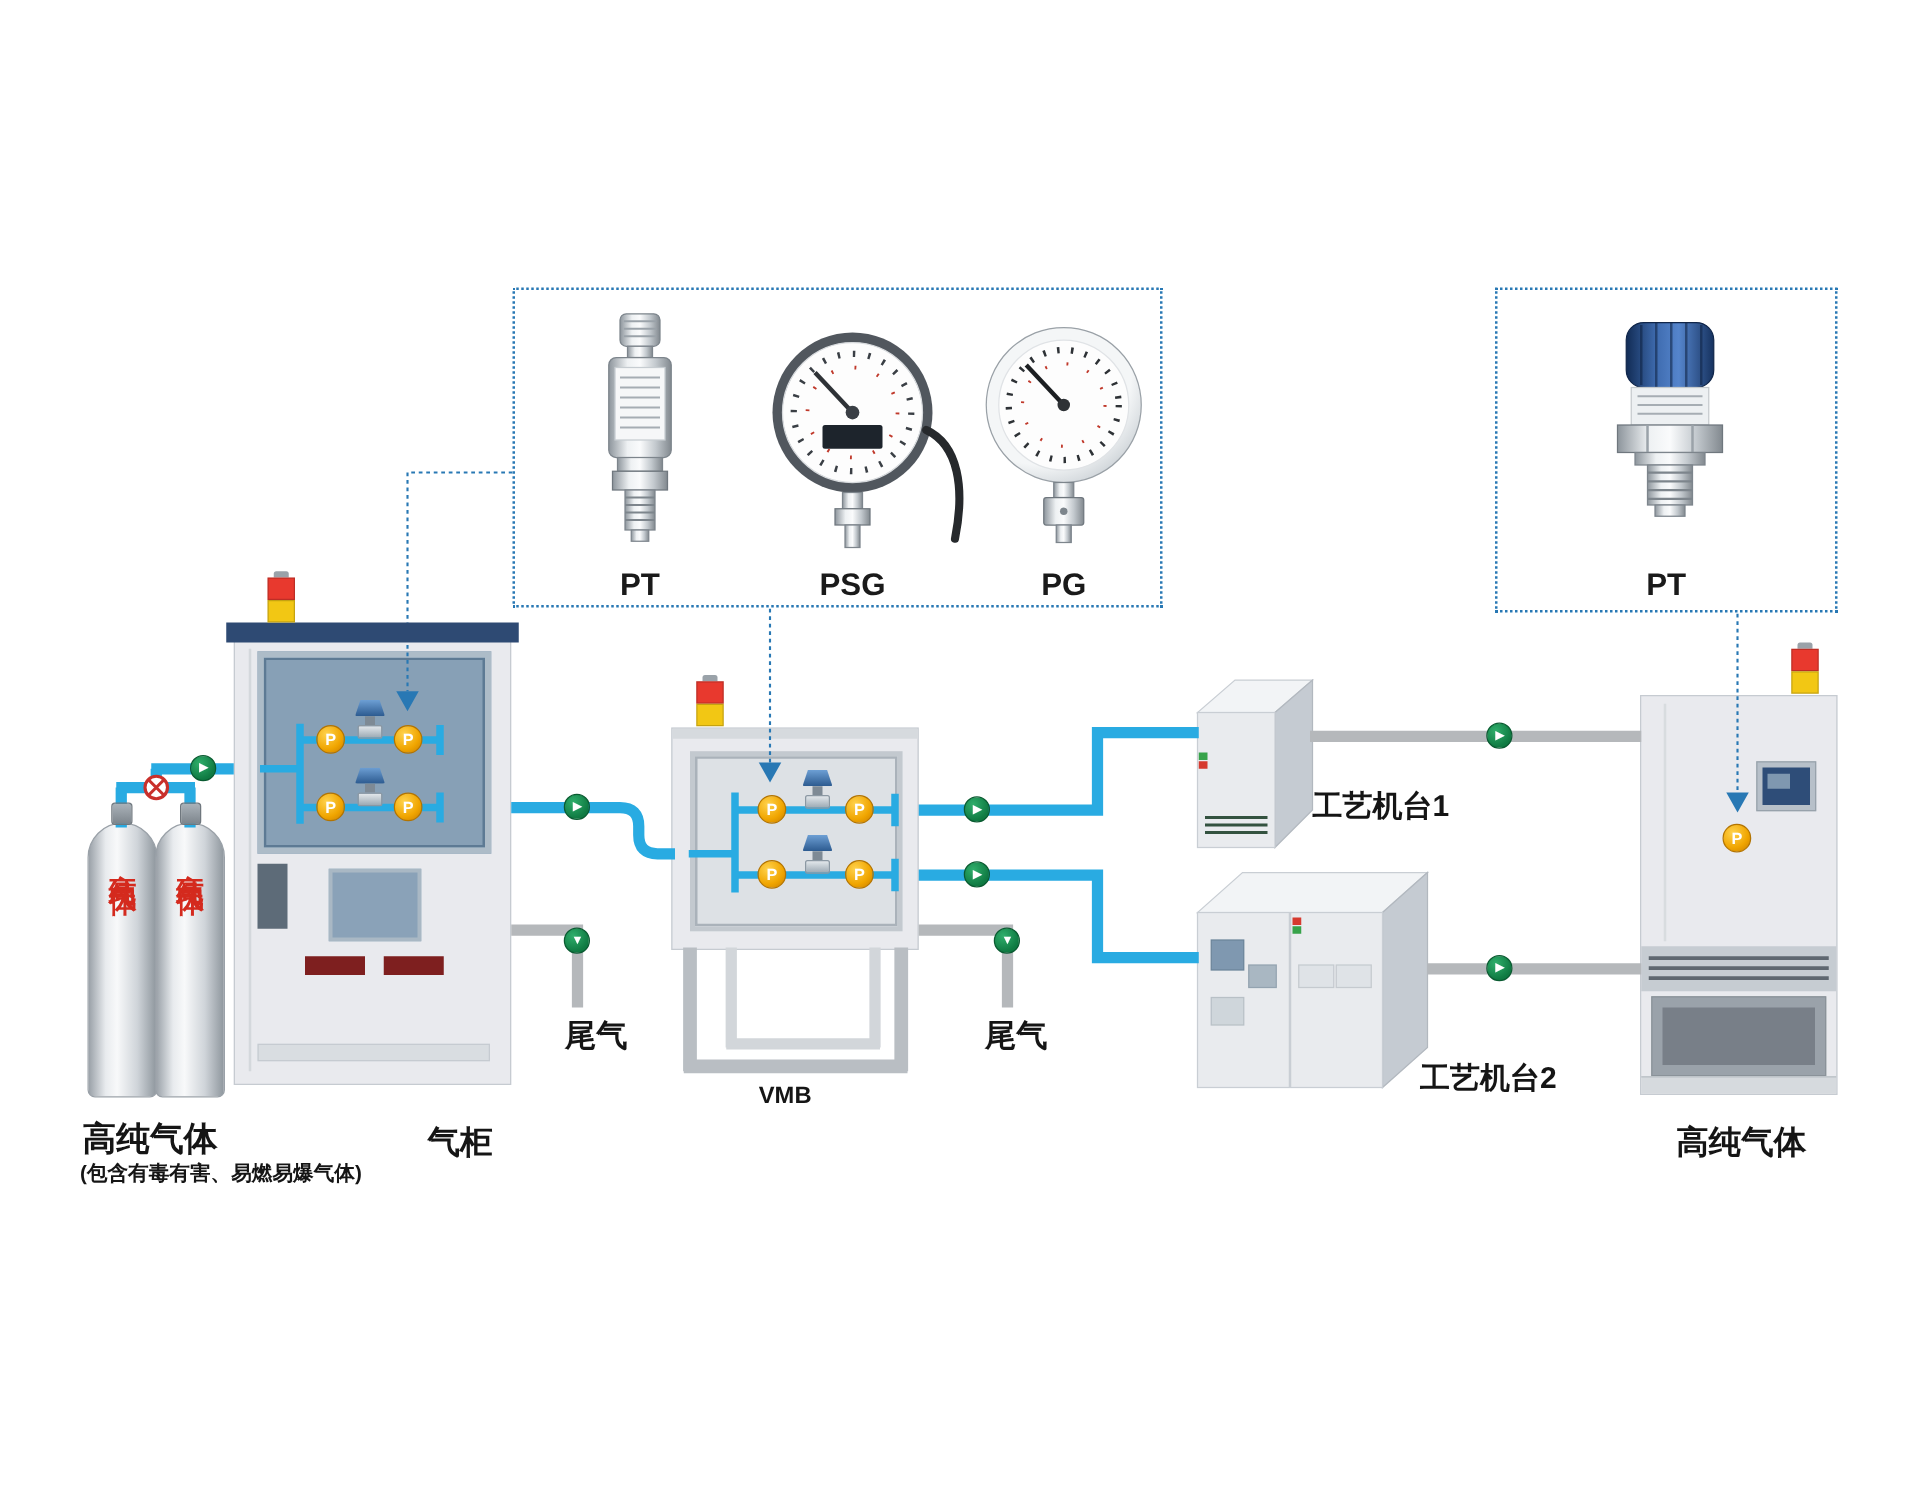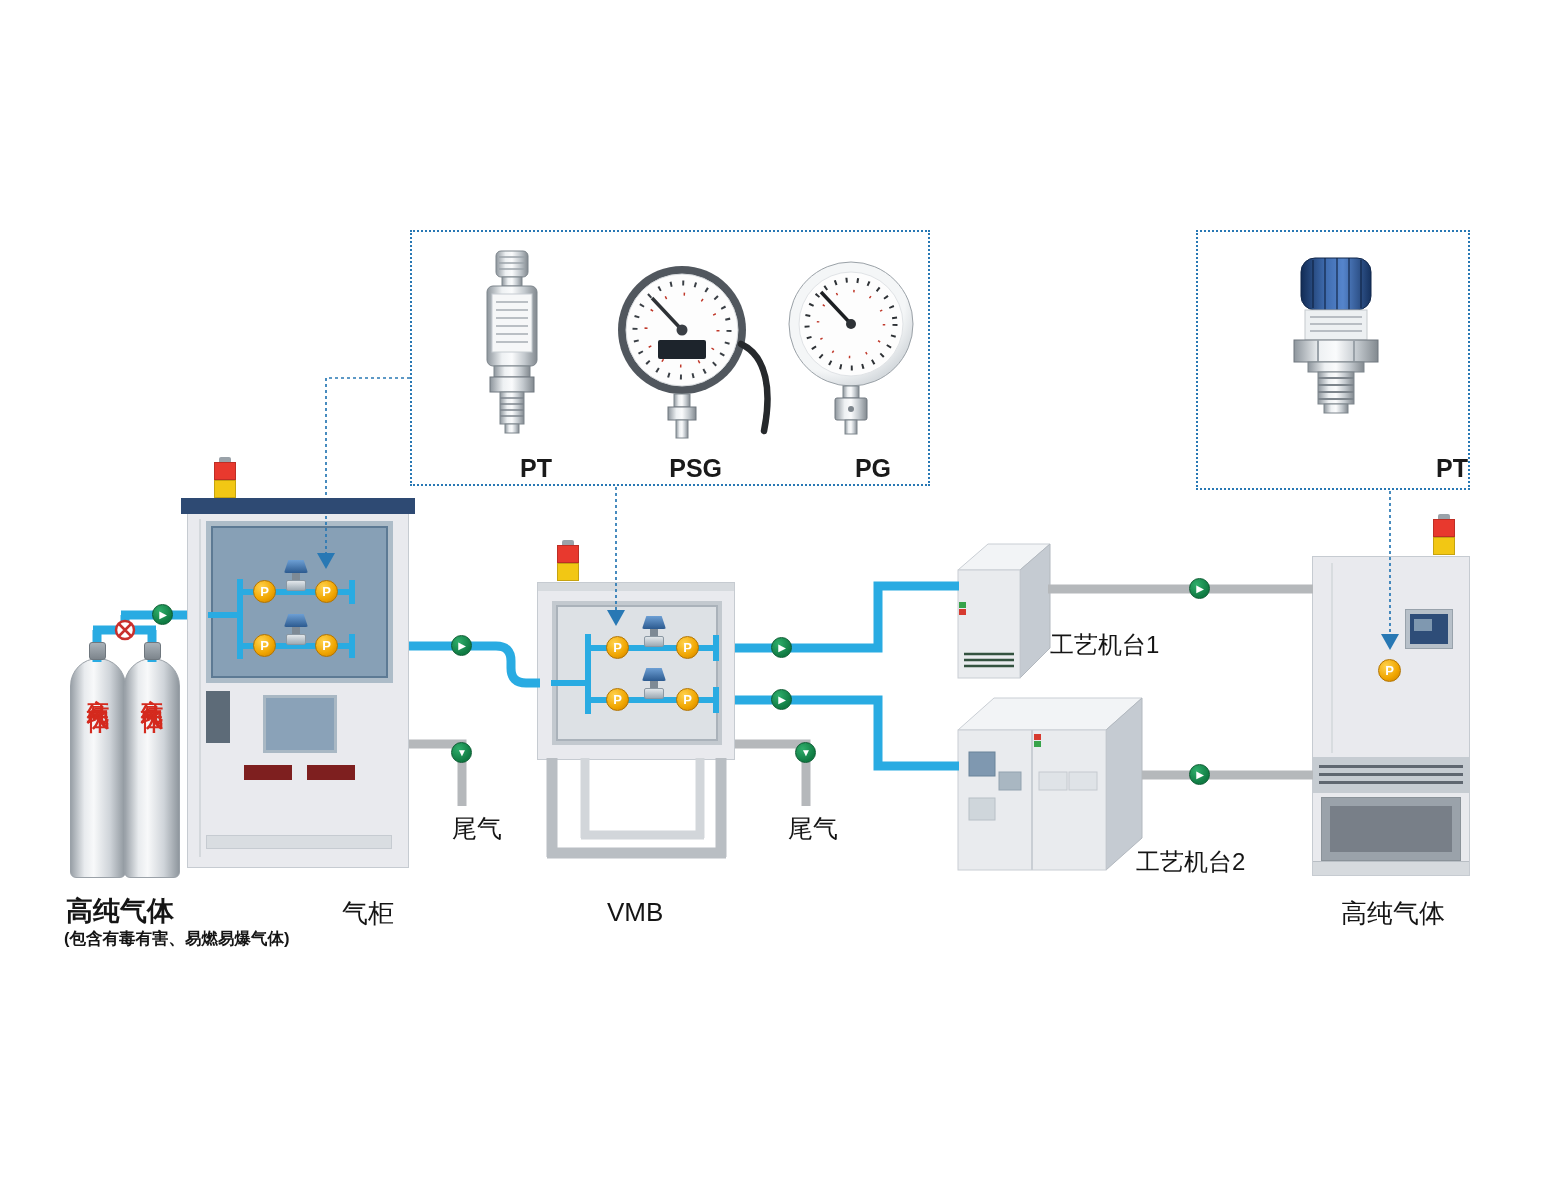--- a/index.html
+++ b/index.html
@@ -1,20 +1,20 @@
 <!DOCTYPE html>
 <html><head>
 <meta charset="utf-8">
 <style>
   *{margin:0;padding:0;box-sizing:border-box}
   html,body{background:#fff}
   .canvas{position:relative;width:1542px;height:1188px;background:#ffffff;
           font-family:"Liberation Sans","DejaVu Sans",sans-serif;overflow:hidden}
   .abs{position:absolute}
-  .lbl{position:absolute;color:#151515;font-weight:400;z-index:8;white-space:nowrap}
+  .lbl{position:absolute;color:#151515;font-weight:700;z-index:8;white-space:nowrap}
 
   
   .box{position:absolute;background:#e9eaee;border:1px solid #c6cbd1;z-index:2}
   .cab-topbar{position:absolute;background:#2e4a73;z-index:4}
   .cab-panel{position:absolute;background:#87a0b6;border:5px solid #adbcc8;
              box-shadow:inset 0 0 0 2px #5d7a94;z-index:2}
   .vmb-panel{position:absolute;background:#dde1e5;border:4px solid #c3c9cf;
              box-shadow:inset 0 0 0 2px #aab2ba;z-index:2}
 
   
@@ -50,21 +50,21 @@
             background:linear-gradient(90deg,#9aa1a8 0%,#e8ebee 25%,#f8f9fa 42%,#cfd4d9 72%,#8f979e 100%);
             border:1px solid #9aa1a8;border-radius:28px 28px 6px 6px}
   .cyl-text{position:absolute;left:50%;top:22px;transform:translateX(-50%);
             writing-mode:vertical-rl;text-orientation:upright;color:#d42a1e;
             font-weight:700;font-size:22px;letter-spacing:4px;z-index:3}
   .cyl-cap{position:absolute;width:17px;height:18px;z-index:4;
            background:linear-gradient(180deg,#aab2b9,#7d858c);border-radius:3px;border:1px solid #6f777e}
 
   
   .callout{position:absolute;background:#fff;border:2px dotted #2878b4;z-index:9}
-  .callout .plabel{position:absolute;text-align:right;font-size:25px;font-weight:600;color:#1a1a1a}
+  .callout .plabel{position:absolute;text-align:center;font-size:25px;font-weight:600;color:#1a1a1a}
 
   
   .vent-line{position:absolute;left:6px;right:6px;height:3px;background:#5f6770}
 </style>
 </head>
 <body>
 
 <div class="canvas">
 
   <div class="cylinder" style="left:70px;top:658px">
@@ -361,20 +361,20 @@
           <path d="M62,145 H98"></path>
       </g>
       <rect x="68" y="150" width="24" height="9" fill="url(#sil)" stroke="#7d858c"></rect>
     </svg>
     <div class="plabel" style="left:0;right:0;top:222px">PT</div>
   </div>
 
   <div class="lbl" style="left:66px;top:893px;font-size:27px;font-weight:700">高纯气体</div>
   <div class="lbl" style="left:64px;top:928px;font-size:16.5px;font-weight:700">(包含有毒有害、易燃易爆气体)</div>
   <div class="lbl" style="left:342px;top:896px;font-size:26px">气柜</div>
-  <div class="lbl" style="left:607px;top:897px;font-size:26px">VMB</div>
+  <div class="lbl" style="left:607px;top:866px;font-size:19px">VMB</div>
   <div class="lbl" style="left:452px;top:812px;font-size:25px">尾气</div>
   <div class="lbl" style="left:788px;top:812px;font-size:25px">尾气</div>
   <div class="lbl" style="left:1050px;top:629px;font-size:24px">工艺机台1</div>
   <div class="lbl" style="left:1136px;top:846px;font-size:24px">工艺机台2</div>
   <div class="lbl" style="left:1341px;top:896px;font-size:26px">高纯气体</div>
 
 </div>
 
 </body></html>

